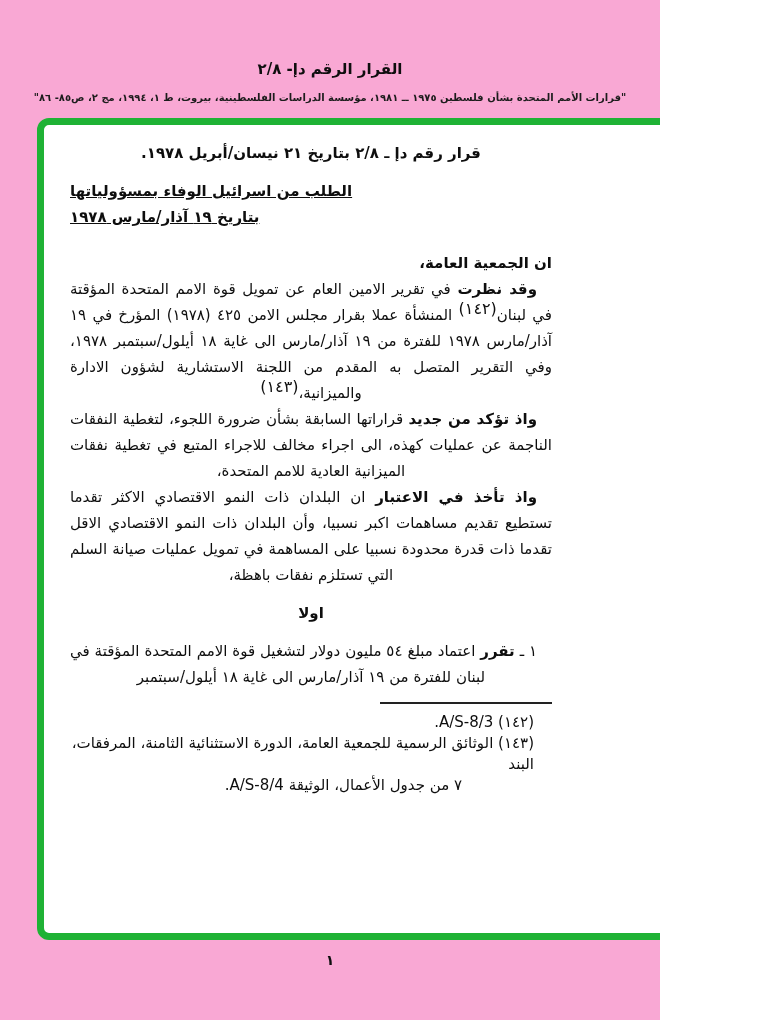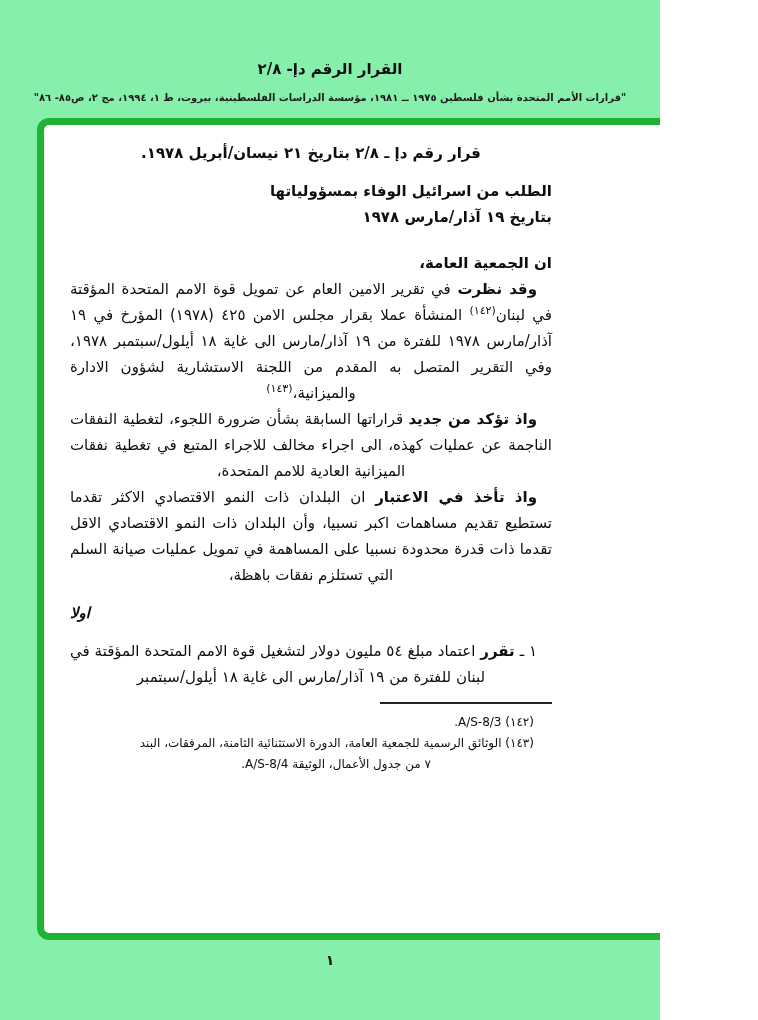--- a/index.html
+++ b/index.html
@@ -1,53 +1,53 @@
 <!DOCTYPE html>
 <html lang="ar"><head>
 <meta charset="utf-8">
 <style>
   html,body{margin:0;padding:0;background:#ffffff;}
   .page{
-    position:relative;width:660px;height:1020px;background:#86efac;
+    position:relative;width:660px;height:1020px;background:#f9a8d4;
     font-family:"DejaVu Sans",sans-serif;color:#0e0e0e;overflow:hidden;
   }
   .hdr-title{
     position:absolute;top:60px;left:0;right:0;text-align:center;
     direction:rtl;font-weight:bold;font-size:15px;letter-spacing:.2px;
   }
   .hdr-source{
     position:absolute;top:92px;left:0;right:0;text-align:center;
     direction:rtl;font-weight:bold;font-size:10px;color:#1c1c1c;
   }
   .frame{
     position:absolute;left:37px;top:118px;width:665px;height:808px;
     border:7px solid #1fb235;border-radius:12px;background:#ffffff;
   }
   .content{
     position:absolute;top:140px;right:108px;width:482px;
     direction:rtl;font-size:15px;line-height:26px;
   }
   .opening{ text-align:center;font-weight:bold;margin-bottom:12px; }
-  .heading-line{ text-align:right;font-weight:bold; }
+  .heading-line{ text-align:left;font-weight:bold;text-decoration:underline; }
   .salutation{ text-align:right;font-weight:bold;margin-top:20px; }
   .para{
     text-align:justify;text-align-last:center;text-indent:15px;
   }
   .b{ font-weight:bold; }
-  sup{ font-size:11px;line-height:0;margin-top:8px; }
+  sup{ font-size:16px;line-height:0;margin-top:8px; }
   .section-heading{
-    text-align:left;font-weight:bold;margin:12px 0 12px 0;font-style:italic;
+    text-align:center;font-weight:bold;margin:12px 0 12px 0;
   }
   .fn-divider{
     width:172px;border:0;border-top:2px solid #222;
     margin:12px 0 8px 0; 
   }
-  .footnotes{ font-size:12px;line-height:21px;margin-left:0;margin-right:18px; }
+  .footnotes{ font-size:15px;line-height:21px;margin-left:0;margin-right:18px; }
   .fn-line{ text-align:right; }
-  .fn-line.indent2{ margin-right:103px; }
+  .fn-line.indent2{ margin-right:72px; }
   .page-number{
     position:absolute;bottom:52px;left:0;right:0;text-align:center;
     font-weight:bold;font-size:14px;
   }
 </style>
 </head>
 <body>
 
 <div class="page">
 

